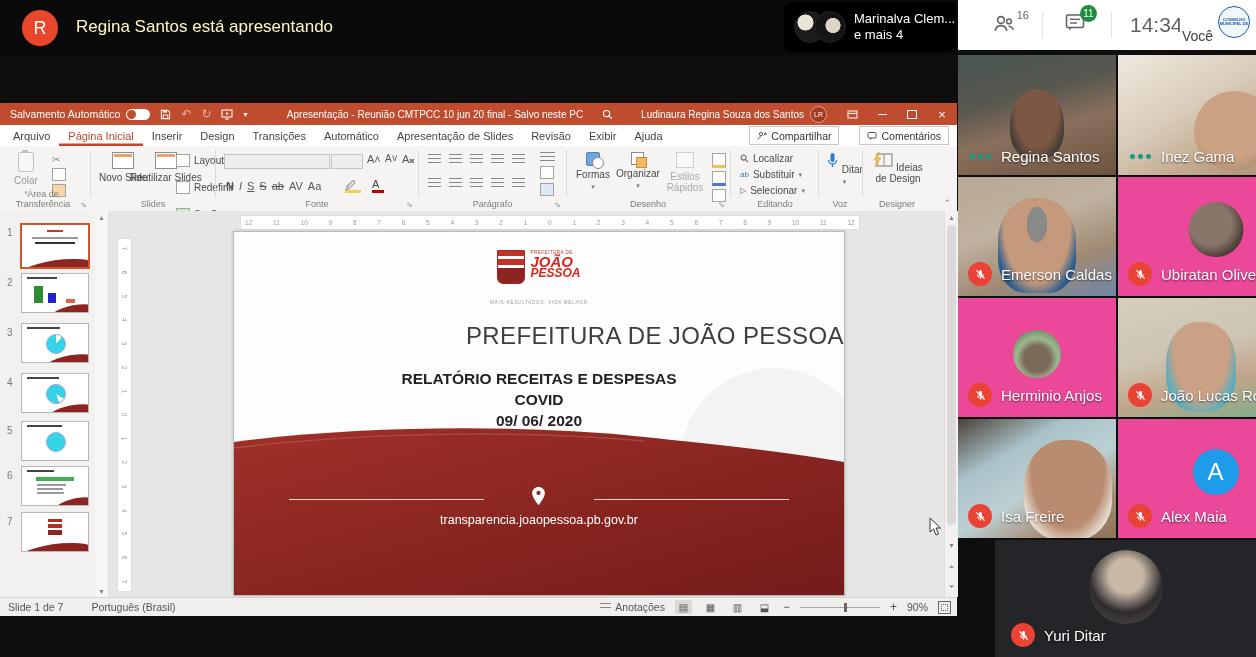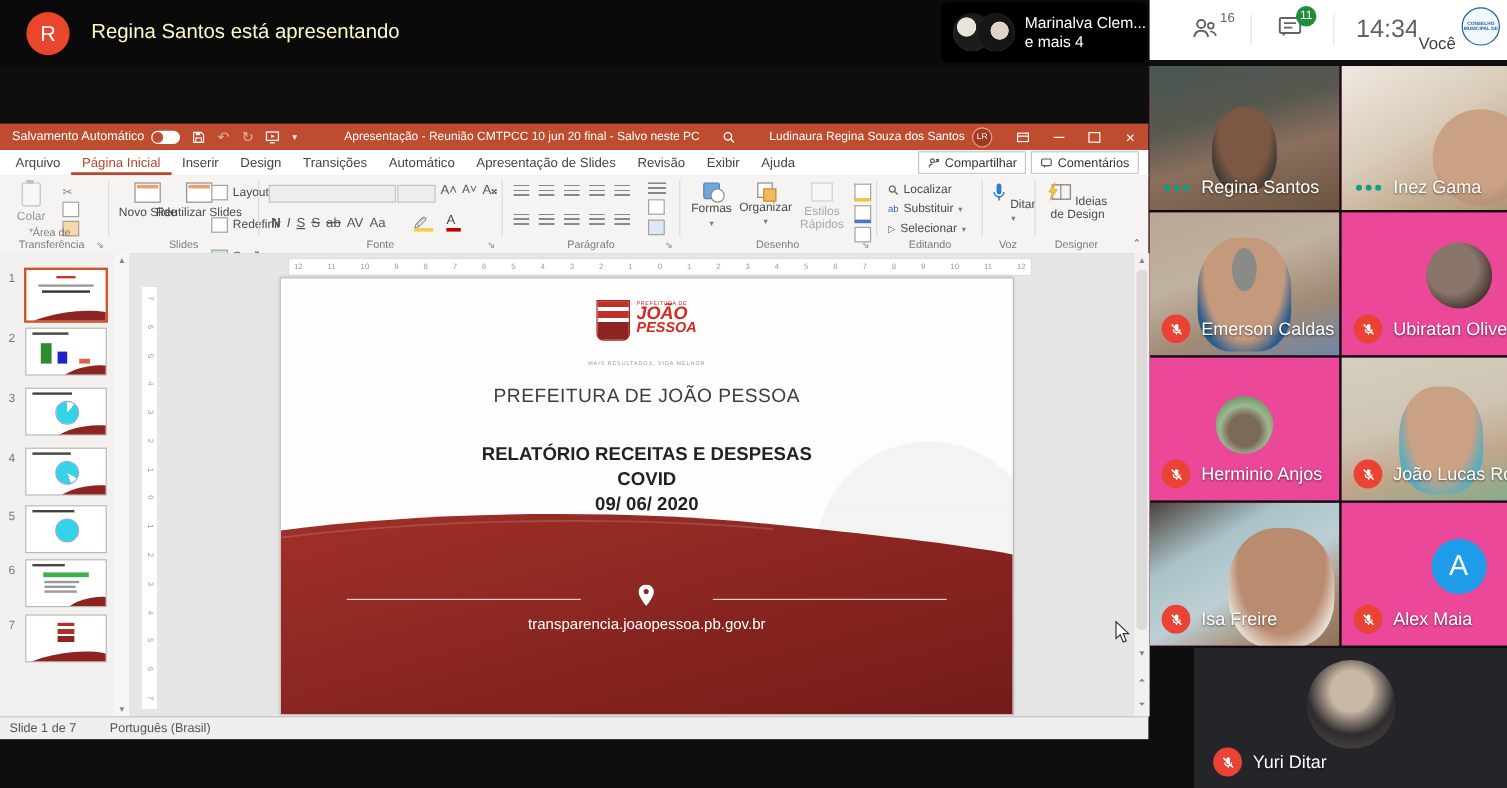--- a/index.html
+++ b/index.html
@@ -47,21 +47,21 @@
     font-size:7px;display:flex;align-items:center;justify-content:center;margin-right:10px;}
   .winbtn{width:30px;height:22px;display:flex;align-items:center;justify-content:center;font-size:12px;}
   .winbtn .bar{width:9px;height:1px;background:#fff;}
   .winbtn .box{width:8px;height:7px;border:1px solid #fff;}
 
   #ppt-menu{position:absolute;left:0;top:125px;width:957px;height:21px;background:#fff;
     display:flex;align-items:center;border-bottom:1px solid #e1dfdd;}
   #tabs{display:flex;margin-left:4px;}
   #tabs span{padding:0 9px;font-size:11px;color:#444;line-height:20px;}
   #tabs span:nth-child(2){color:#b7472a;font-weight:normal;box-shadow:inset 0 -2.5px 0 #c0452c;}
-  #menu-right{position:absolute;right:8px;display:flex;gap:4px;}
+  #menu-right{position:absolute;right:8px;display:flex;gap:20px;}
   .mini-btn{display:flex;align-items:center;gap:4px;border:1px solid #c8c6c4;background:#fff;
     font-size:10.5px;color:#333;padding:1px 7px;height:15px;}
 
   #ppt-ribbon{position:absolute;left:0;top:146px;width:957px;height:65px;background:#f5f4f2;
     border-bottom:1px solid #d6d4d2;font-size:10px;color:#4a4a4a;}
   .rsep{position:absolute;top:4px;bottom:14px;width:1px;background:#dddbd9;}
   .rgroup-lbl{position:absolute;bottom:2px;font-size:9px;color:#7d7b78;text-align:center;}
   .launcher{position:absolute;bottom:2px;font-size:8px;color:#8a8886;}
   .bigbtn{position:absolute;top:6px;text-align:center;font-size:10px;color:#4a4a4a;line-height:11px;}
   .bigbtn .glyph{margin:0 auto 3px;}
@@ -122,21 +122,21 @@
     background:radial-gradient(circle,rgba(0,0,0,.035) 0 60%,transparent 61%);}
   #logo{position:absolute;left:0;top:18px;width:100%;display:flex;justify-content:center;gap:5px;}
   #crest{width:26px;height:32px;background:
     linear-gradient(#c23128 0 5px,#fff 5px 8px,#c23128 8px 14px,#fff 14px 17px,#8d2422 17px 32px);
     border:1px solid #a52a22;border-radius:0 0 6px 6px;}
   #logo .words{text-align:left;}
   #logo .tiny{font-size:4.5px;color:#c23128;letter-spacing:.5px;}
   #logo .w1{font-size:15px;font-weight:bold;color:#d5281e;font-style:italic;line-height:13px;}
   #logo .w2{font-size:12px;font-weight:bold;color:#d5281e;font-style:italic;line-height:11px;}
   #logo-tag{position:absolute;left:0;top:68px;width:100%;text-align:center;font-size:4.5px;color:#9a9a9a;letter-spacing:.8px;}
-  #s-title{position:absolute;left:0;top:90px;width:100%;text-align:center;font-size:16px;color:#3d3d3d;letter-spacing:.4px;}
+  #s-title{position:absolute;left:0;top:90px;width:100%;text-align:right;font-size:24px;color:#3d3d3d;letter-spacing:.4px;}
   #s-sub{position:absolute;left:0;top:136px;width:100%;text-align:center;font-size:15.5px;font-weight:bold;color:#222;line-height:21px;}
   #band{position:absolute;left:0;bottom:0;width:610px;height:169px;}
   #band-content{position:absolute;left:0;bottom:0;width:610px;height:120px;color:#fff;}
   .fline{position:absolute;top:24px;width:195px;height:1px;background:rgba(255,255,255,.8);}
   #pin{position:absolute;left:298px;top:12px;}
   #s-url{position:absolute;left:0;top:38px;width:100%;text-align:center;font-size:12.5px;color:#fff;}
 
   #main-scroll{position:absolute;left:944px;top:0;width:13px;height:386px;background:#f2f1f0;border-left:1px solid #e0deDC;}
   #main-scroll .thumbbar{position:absolute;left:2px;top:14px;width:9px;height:300px;background:#dcdad8;border-radius:4px;}
 
@@ -608,20 +608,37 @@
       <div class="thumbbar"></div>
       <span class="scr-arrow" style="bottom:46px">▼</span>
       <span class="scr-arrow" style="bottom:24px">⏶</span>
       <span class="scr-arrow" style="bottom:4px">⏷</span>
     </div>
   </div>
 
   <div id="ppt-status">
     <span style="margin-left:8px">Slide 1 de 7</span>
     <span style="margin-left:28px">Português (Brasil)</span>
+    <span id="status-right">
+      <span style="display:flex;align-items:center;gap:4px">
+        <span class="lines-ic" style="width:11px;height:8px"></span>
+        <span>Anotações</span>
+      </span>
+      <span class="view-ic active">▤</span>
+      <span class="view-ic">▦</span>
+      <span class="view-ic">▥</span>
+      <span class="view-ic">⬓</span>
+      <span style="font-size:12px">−</span>
+      <span id="zoom-track">
+          <span id="zoom-thumb"></span>
+        </span>
+      <span style="font-size:12px">+</span>
+      <span>90%</span>
+      <span class="fit-ic"></span>
+    </span>
   </div>
 
   <div class="tile t1">
     <div class="vid v-regina"></div>
     <div class="nrow">
         <span class="dots">
           <i></i>
           <i></i>
           <i></i>
         </span>

